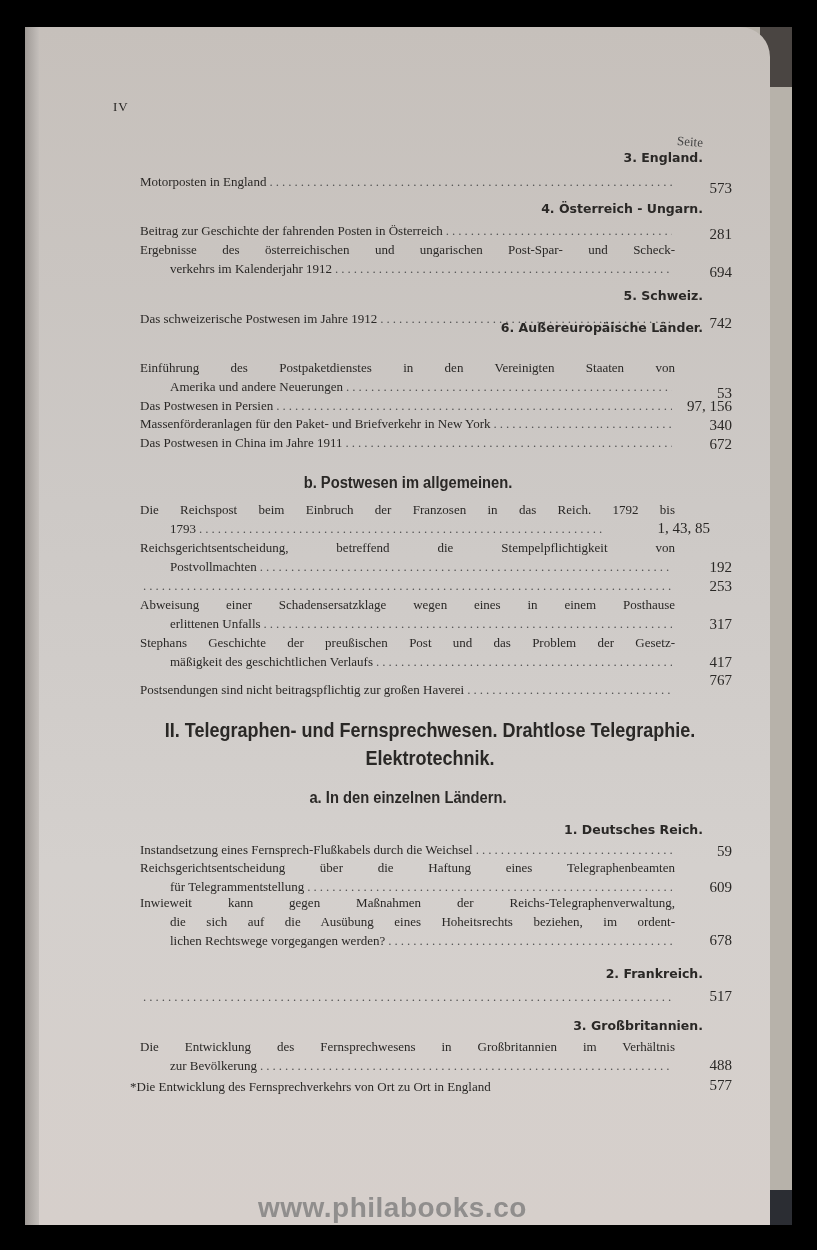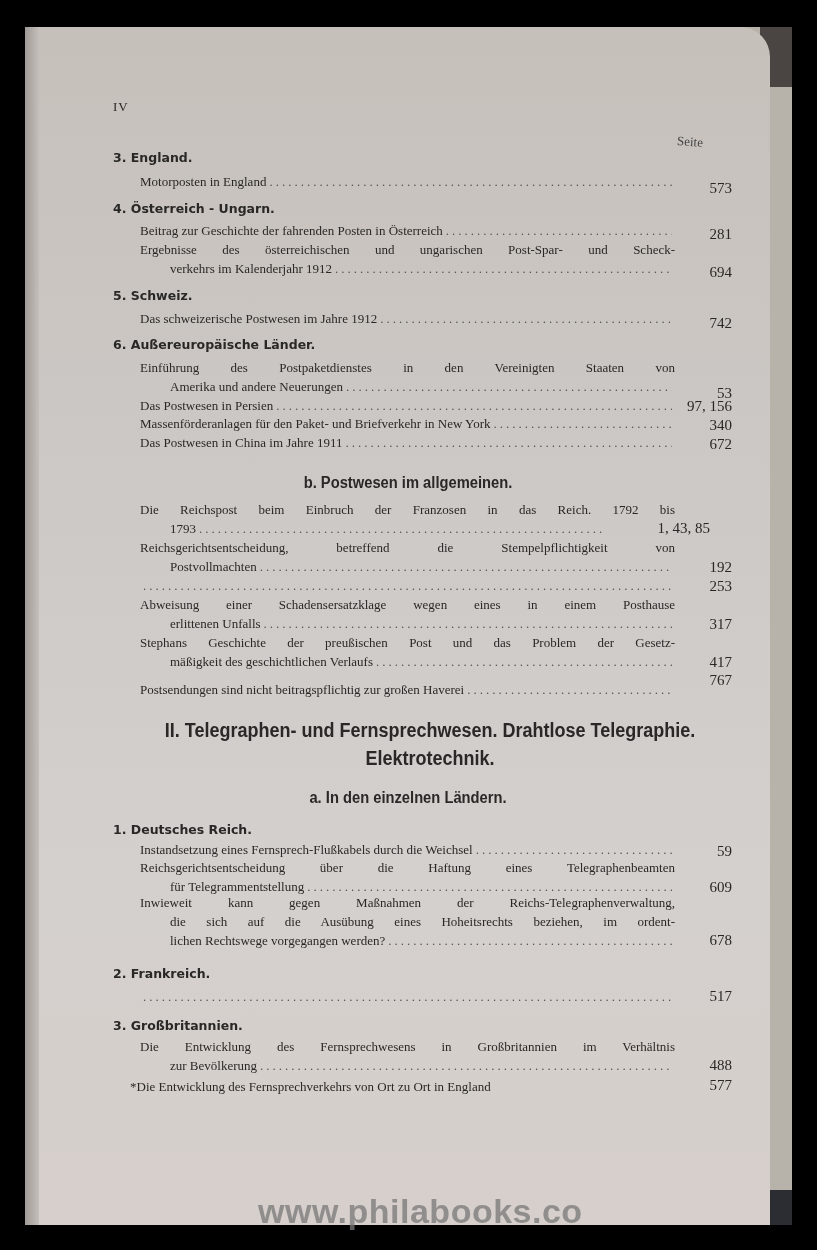--- a/index.html
+++ b/index.html
@@ -9,36 +9,36 @@
   .page-bottom-dark { position:absolute; left:690px; top:1190px; width:102px; height:35px; background:#2b2d33; }
   .page { position:absolute; left:25px; top:27px; width:745px; height:1198px;
           background:linear-gradient(180deg,#c6c0bb 0%,#cdc9c6 40%,#d4d0cd 70%,#d6cfcb 100%);
           border-top-right-radius:30px; }
   .binding { position:absolute; left:25px; top:27px; width:14px; height:1198px;
              background:linear-gradient(90deg,#9f9a96,#c4bfbb); }
   .content { position:absolute; left:0; top:0; width:100%; height:100%;
              font-family:"Liberation Serif","DejaVu Serif",serif; color:#2a2826; }
   .folio { position:absolute; left:113px; top:99px; font-size:13px; letter-spacing:1px; }
   .seite { position:absolute; left:677px; top:134px; font-size:13px; transform:rotate(4deg); color:#444; }
-  .h-sub { position:absolute; left:113px; width:590px; text-align:left;
+  .h-sub { position:absolute; left:113px; width:590px; text-align:right;
            font-family:"DejaVu Sans","Liberation Sans",sans-serif; font-weight:bold; font-size:12.5px; }
   .h-sec { position:absolute; left:113px; width:590px; text-align:center;
            font-family:"Liberation Sans","DejaVu Sans",sans-serif; font-weight:bold; font-size:16px; transform:scaleX(0.92); }
   .h-part { position:absolute; left:130px; width:600px; text-align:center;
             font-family:"Liberation Sans","DejaVu Sans",sans-serif; font-weight:bold; font-size:20px; line-height:28px; transform:scaleX(0.9); }
   .entry { position:absolute; left:140px; width:535px; font-size:13px; line-height:19px; }
   .entry .line { display:flex; white-space:nowrap; }
   .entry .line.indent { padding-left:30px;justify-content:center; }
   .entry .just { text-align:justify; text-align-last:justify; display:block; }
   .entry .txt { flex:0 0 auto; }
   .entry .dots { flex:1 1 auto; overflow:hidden; margin:0 3px; letter-spacing:3px; color:#555; }
   .entry .dots::before { content:"........................................................................................................................"; }
   .page-num { position:absolute; left:680px; width:52px; text-align:right; font-size:15px; }
   .watermark { position:absolute; left:258px; top:1192px; font-family:"Liberation Sans","DejaVu Sans",sans-serif;
-               font-weight:bold; font-size:34px; color:rgba(120,120,120,0.75); letter-spacing:0.5px; }
+               font-weight:bold; font-size:28px; color:rgba(120,120,120,0.75); letter-spacing:0.5px; }
 </style>
 </head>
 <body>
 
 <div class="page-bg-right"></div>
 <div class="page-edge-dark"></div>
 <div class="page-bottom-dark"></div>
 <div class="page"></div>
 <div class="binding"></div>
 
@@ -76,21 +76,21 @@
 
   <div class="h-sub" style="top:288px">5. Schweiz.</div>
   <div class="entry" style="top:309px">
     <div class="line">
         <span class="txt">Das schweizerische Postwesen im Jahre 1912</span>
         <span class="dots"></span>
       </div>
   </div>
   <div class="page-num" style="top:315px">742</div>
 
-  <div class="h-sub" style="top:337px">6. Außereuropäische Länder.</div>
+  <div class="h-sub" style="top:320px">6. Außereuropäische Länder.</div>
   <div class="entry" style="top:358px">
     <div class="line">
         <span class="txt just" style="width:535px">Einführung des Postpaketdienstes in den Vereinigten Staaten von</span>
       </div>
     <div class="line indent">
         <span class="txt">Amerika und andere Neuerungen</span>
         <span class="dots"></span>
       </div>
   </div>
   <div class="page-num" style="top:385px">53</div>

